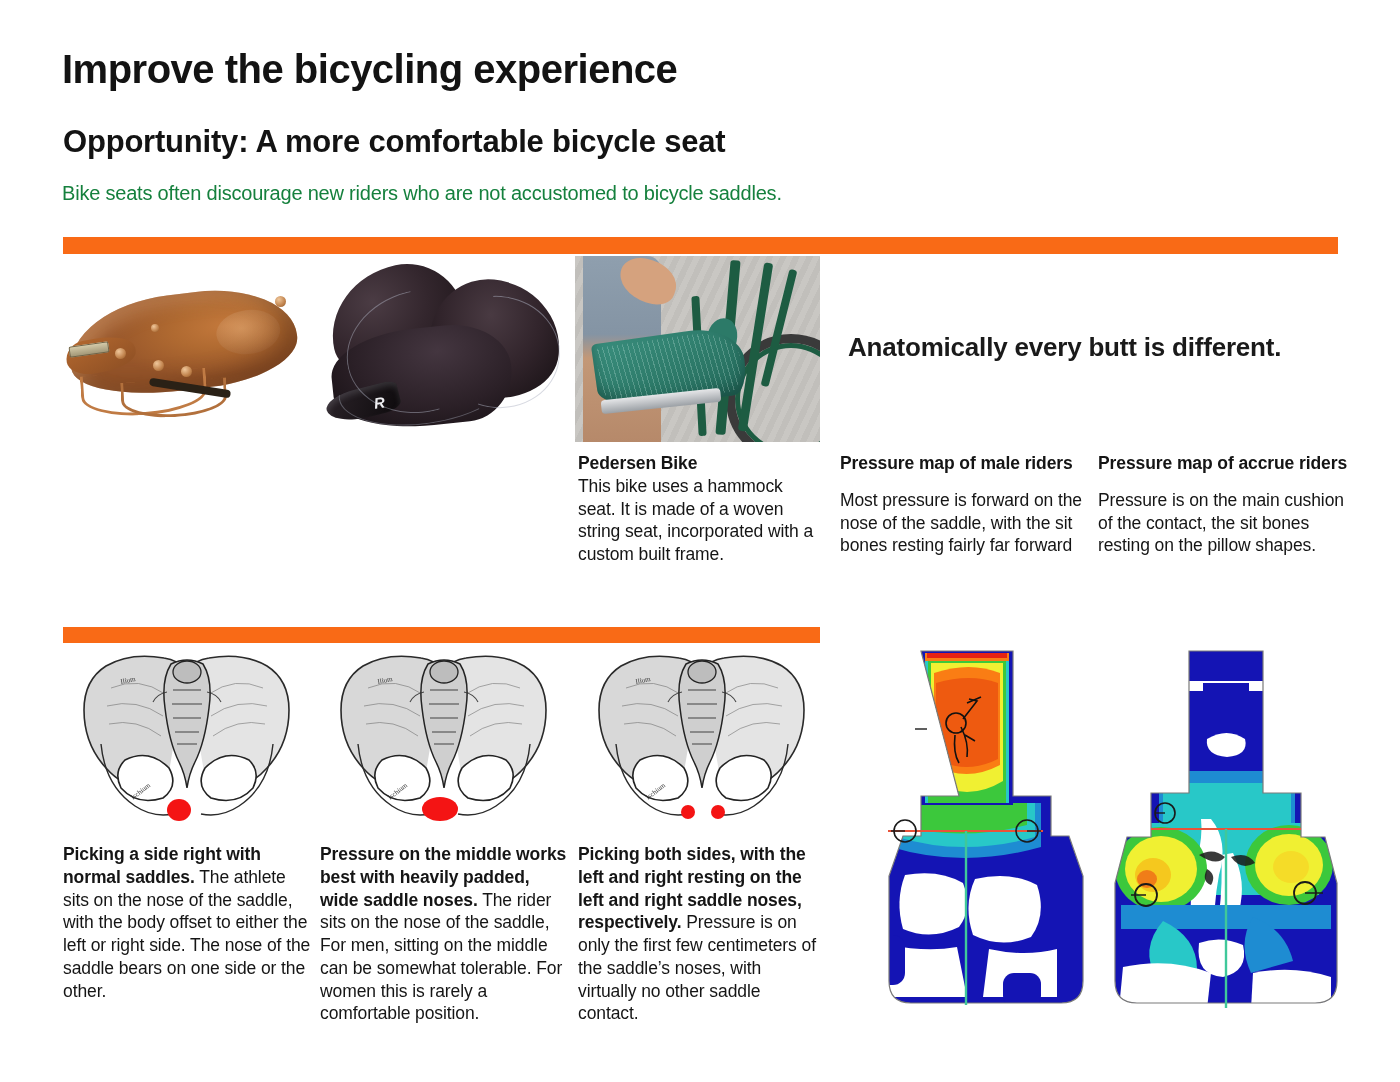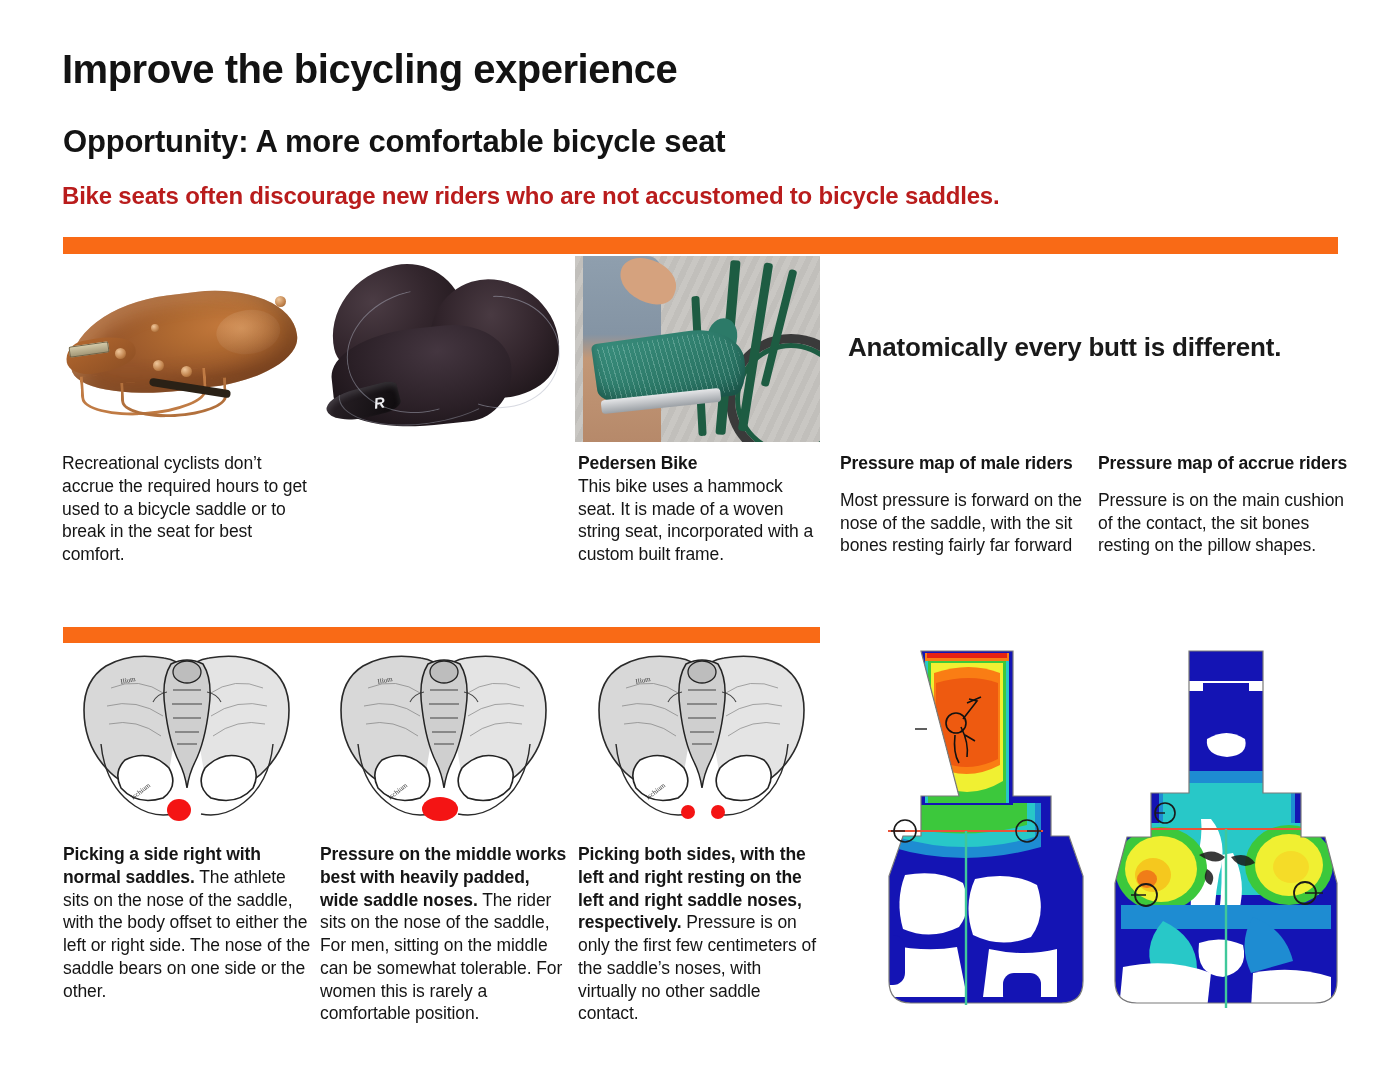--- a/index.html
+++ b/index.html
@@ -20,22 +20,22 @@
     font-family:"Liberation Sans", sans-serif;
     color:#131313;line-height:1.05;
   }
   #subtitle{
     position:absolute;left:63px;top:124px;width:900px;
     font-size:31px;font-weight:bold;letter-spacing:-0.2px;
     color:#131313;
   }
   #lede{
     position:absolute;left:62px;top:182px;width:1100px;
-    font-size:24px;font-weight:bold;letter-spacing:-0.2px;
-    color:#b91c1c;
+    font-size:20px;font-weight:normal;letter-spacing:-0.2px;
+    color:#15803d;
   }
   #anatomy-headline{
     position:absolute;left:848px;top:332px;width:520px;
     font-size:26px;font-weight:bold;letter-spacing:-0.2px;
     color:#1a1a1a;
   }
 
   
   .rule{position:absolute;background:#f96a16;}
   #rule-top{left:63px;top:237px;width:1275px;height:17px;}
@@ -403,23 +403,20 @@
         <path d="M48,40 q28,-12 54,6 M44,58 q30,-8 56,10 M46,76 q28,-6 52,12"></path>
         <path d="M200,40 q-28,-12 -54,6 M204,58 q-30,-8 -56,10 M202,76 q-28,-6 -52,12"></path>
       </g>
       <text x="58" y="36" font-size="7" fill="#333" font-family="'Liberation Serif',serif" transform="rotate(-12 58 36)">Ilium</text>
       <text x="70" y="152" font-size="7" fill="#333" font-family="'Liberation Serif',serif" transform="rotate(-38 70 152)">Ischium</text>
     </g>
     <circle cx="110" cy="164" r="7" fill="#f41414"></circle>
     <circle cx="140" cy="164" r="7" fill="#f41414"></circle>
   </svg>
 
-  <div class="caption" id="cap-leather">
-    <span>Recreational cyclists don’t accrue the required hours to get used to a bicycle saddle or to break in the seat for best comfort.</span>
-  </div>
 
 
   <div class="caption" id="cap-pedersen">
     <span class="cap-center">Pedersen Bike</span>
     <span>This bike uses a hammock seat.  It is made of a woven string seat, incorporated with a custom built frame.</span>
   </div>
 
   <div class="caption" id="cap-male">
     <span class="cap-head">Pressure map of male riders</span>
     <span class="cap-gap"></span>

